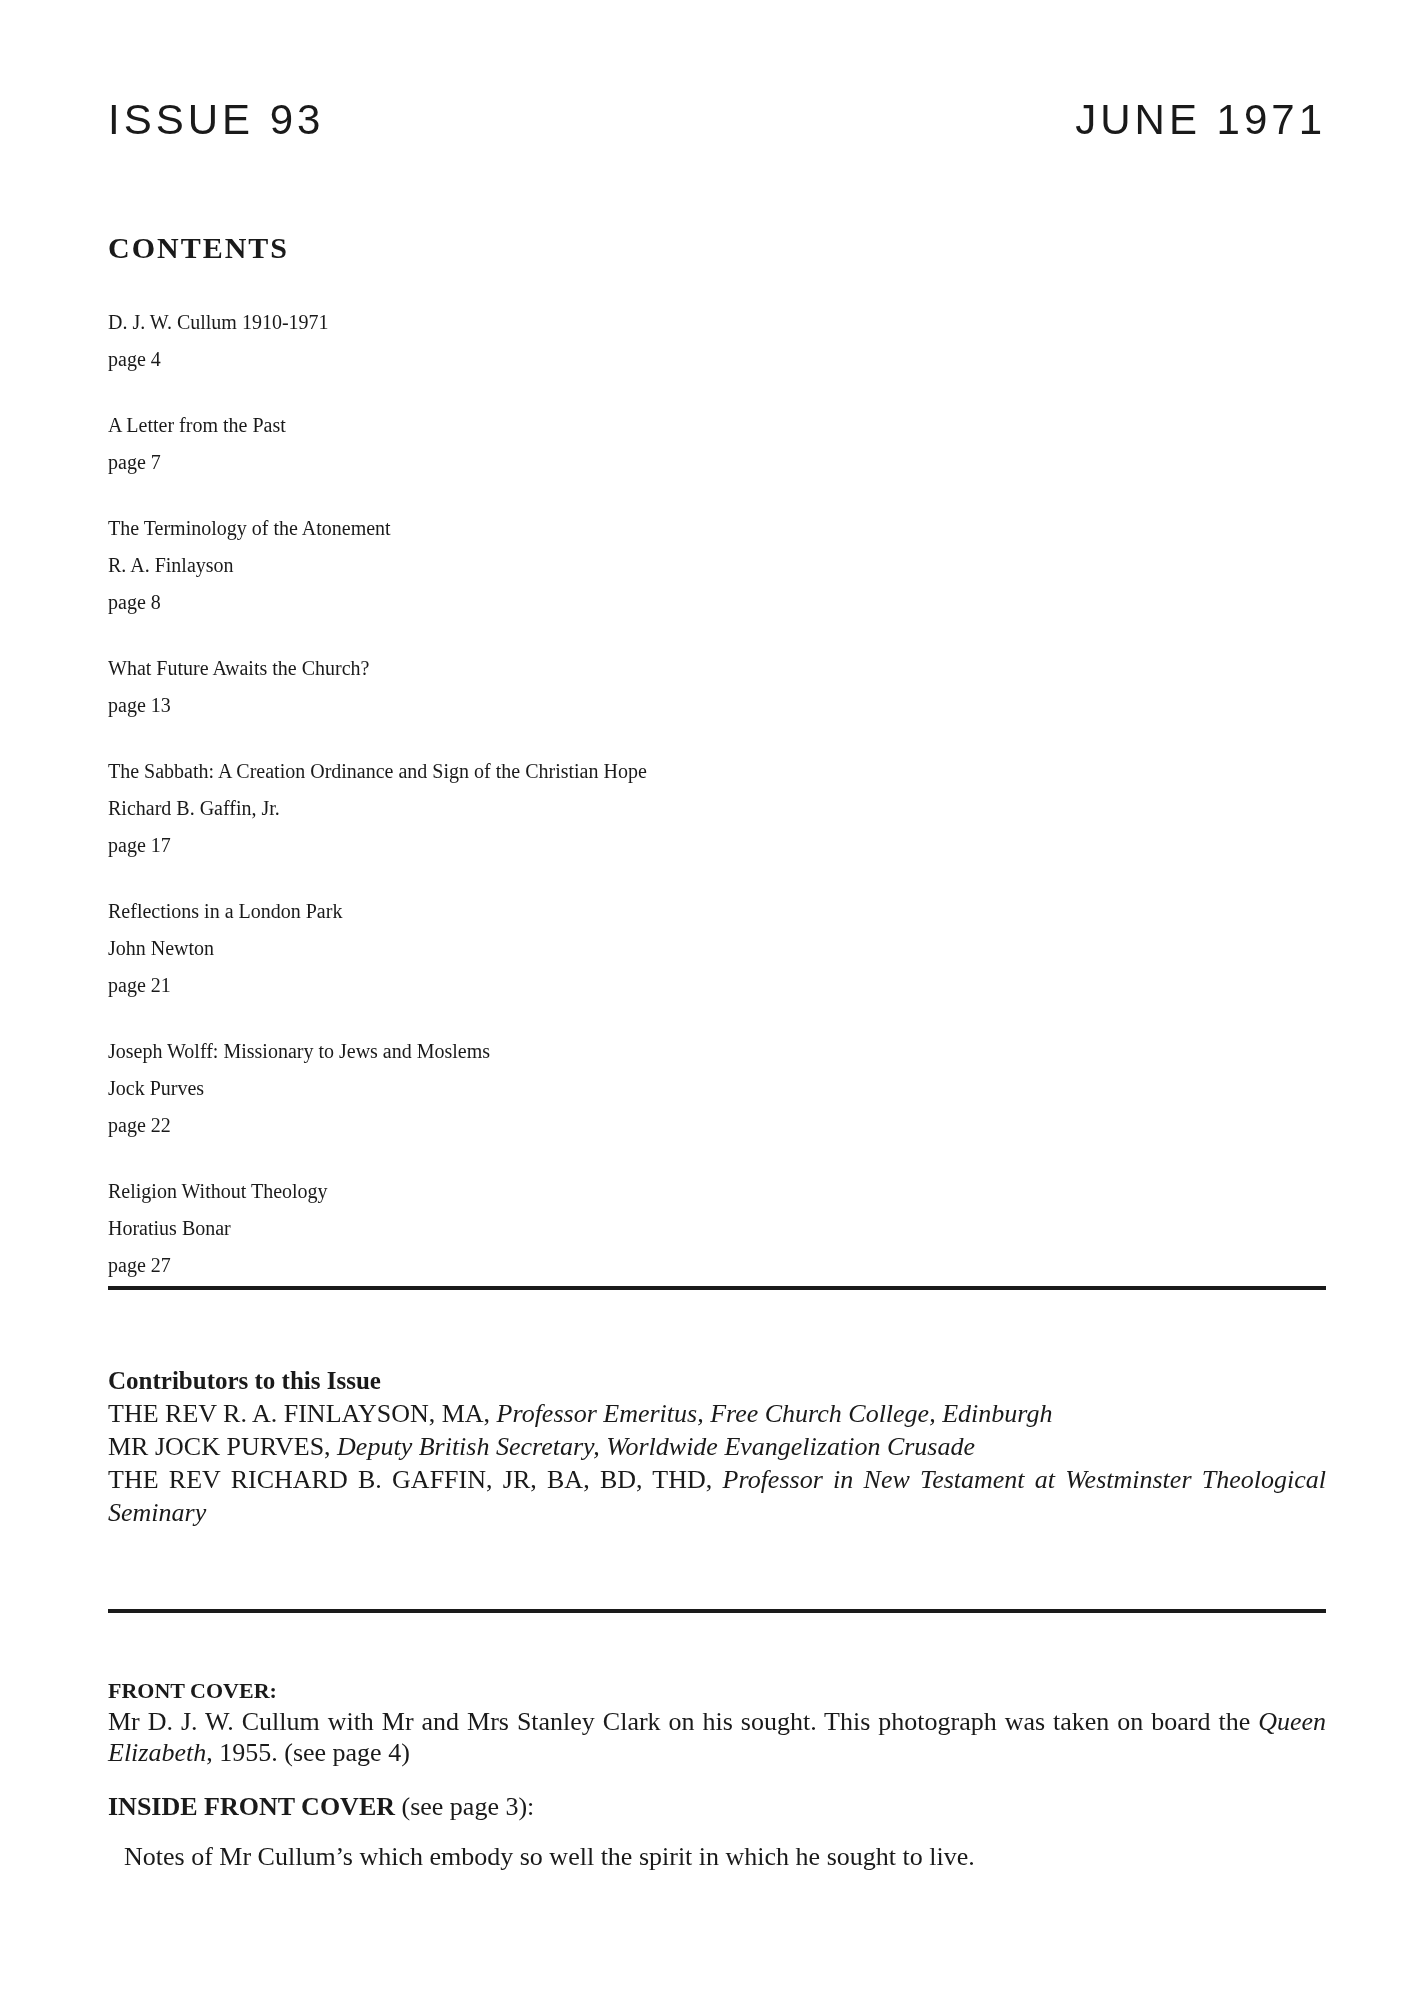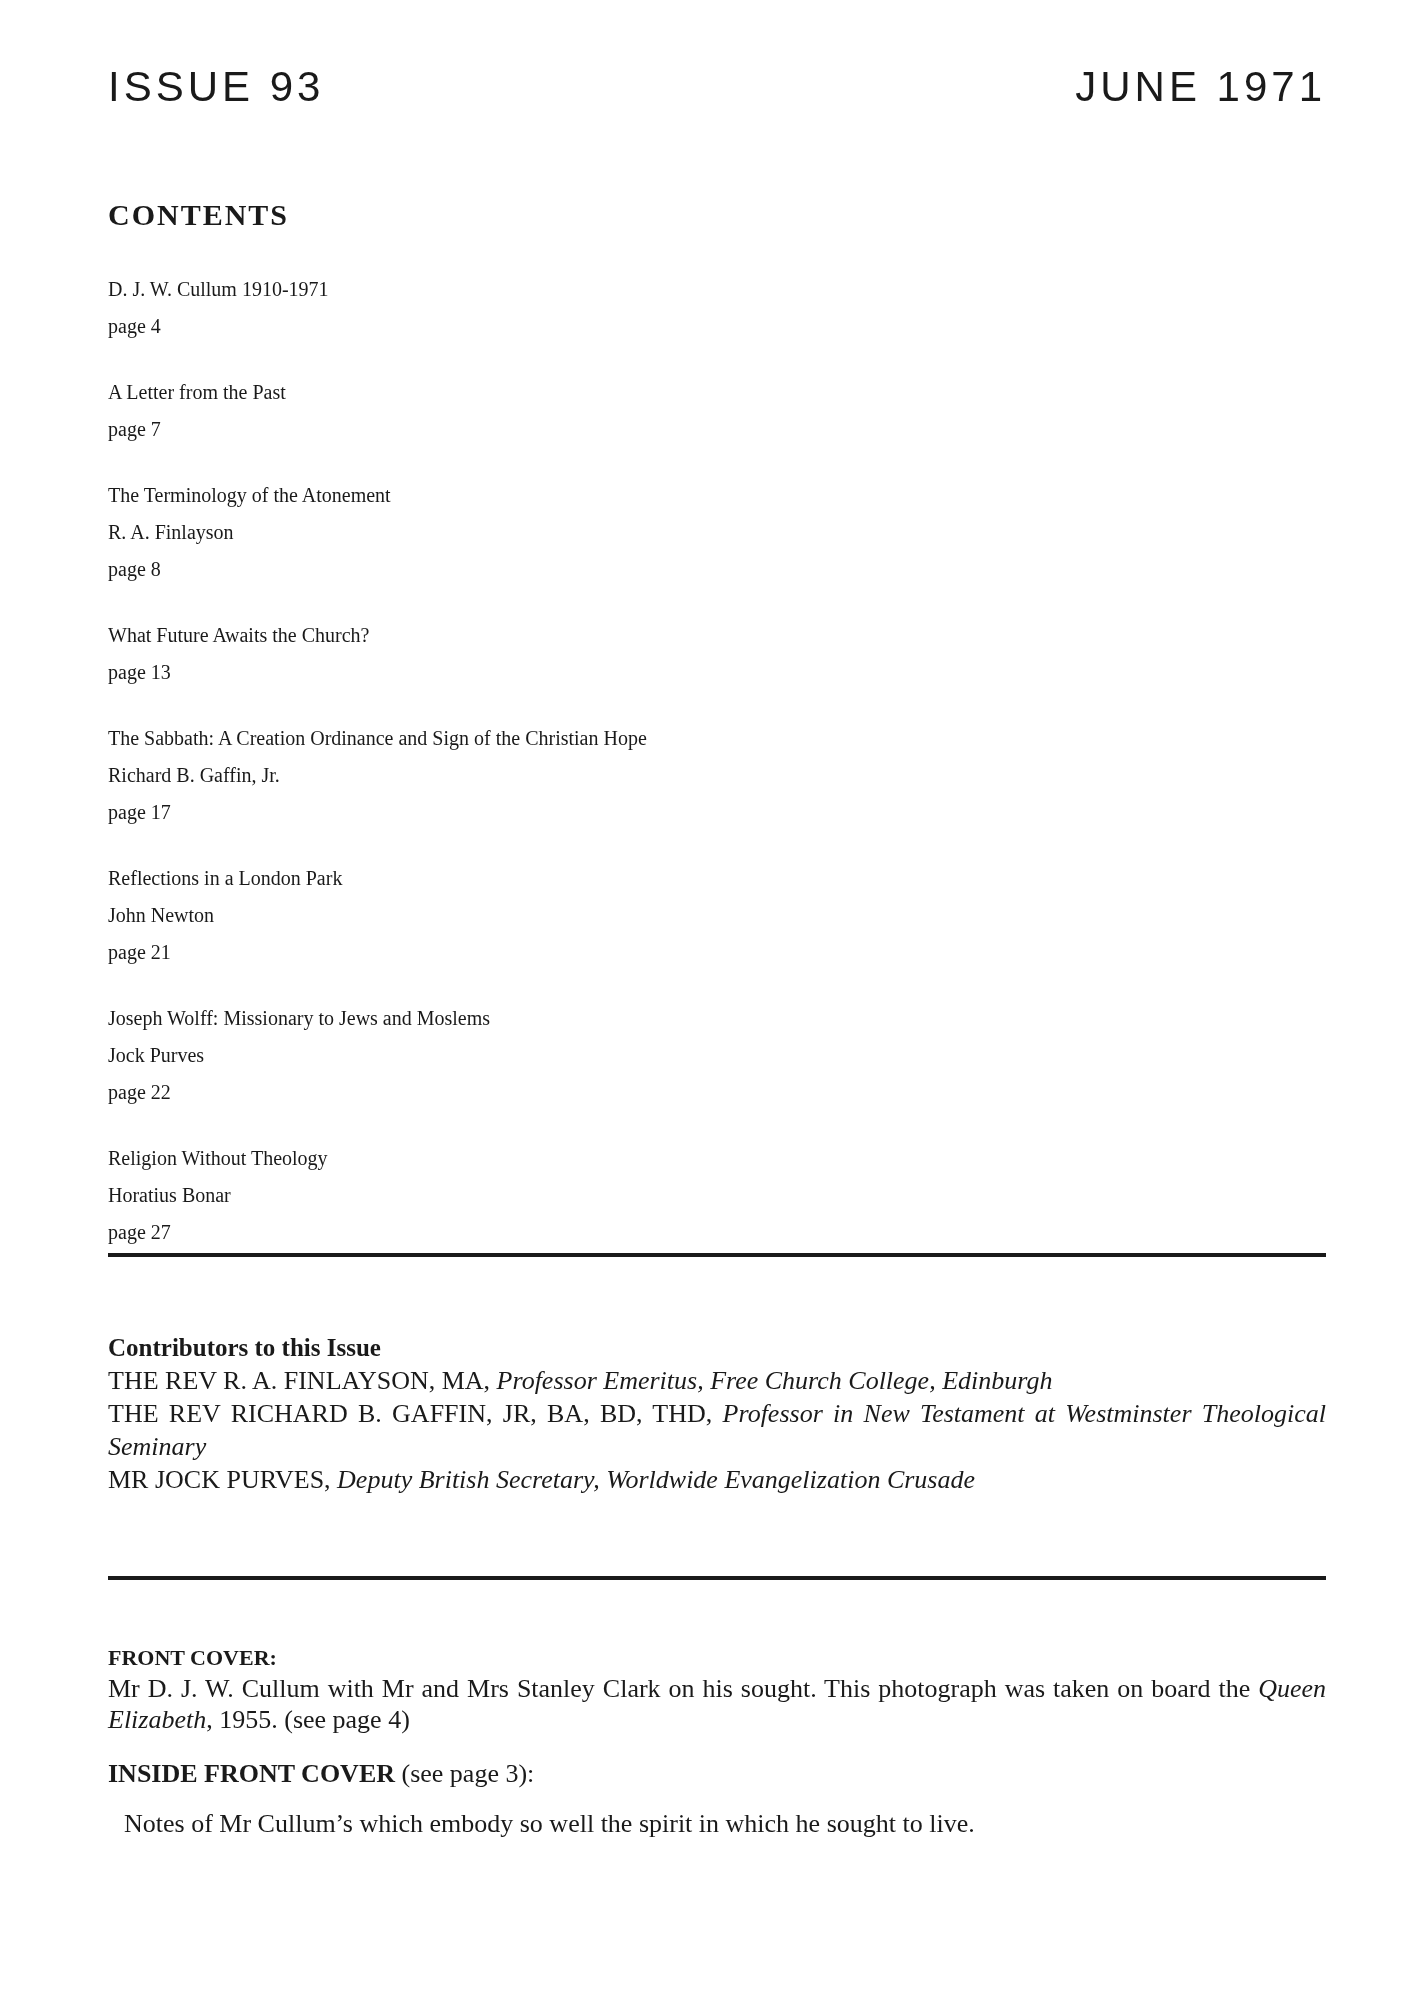--- a/index.html
+++ b/index.html
@@ -11,21 +11,21 @@
     width: 1414px;
     height: 2000px;
     color: #1a1a1a;
     font-family: "Liberation Serif", serif;
     overflow: hidden;
   }
   .page {
     box-sizing: border-box;
     width: 1414px;
     height: 2000px;
-    padding: 63px 88px 40px 108px;
+    padding: 96px 88px 40px 108px;
     background: #ffffff;
   }
   
   .masthead {
     display: flex;
     justify-content: space-between;
     align-items: baseline;
     font-family: "Liberation Sans", sans-serif;
     font-size: 42px;
     line-height: 48px;
@@ -162,22 +162,22 @@
       <div class="toc-page">page 27</div>
     </div>
 
   </div>
 
   <hr class="rule rule-1">
 
   <div class="contributors">
     <p class="contrib-heading">Contributors to this Issue</p>
     <p class="contrib-line"><span>THE REV R. A. FINLAYSON, MA, </span><span class="it">Professor Emeritus, Free Church College, Edinburgh</span></p>
+    <p class="contrib-line"><span>MR JOCK PURVES, </span><span class="it">Deputy British Secretary, Worldwide Evangelization Crusade</span></p>
     <p class="contrib-line"><span>THE REV RICHARD B. GAFFIN, JR, BA, BD, THD, </span><span class="it">Professor in New Testament at Westminster Theological Seminary</span></p>
-    <p class="contrib-line"><span>MR JOCK PURVES, </span><span class="it">Deputy British Secretary, Worldwide Evangelization Crusade</span></p>
   </div>
 
   <hr class="rule rule-2">
 
   <div class="front-cover">
     <p class="cover-heading">FRONT COVER:</p>
     <p class="cover-text"><span>Mr D. J. W. Cullum with Mr and Mrs Stanley Clark on his sought. This photograph was taken on board the </span><span class="it">Queen Elizabeth</span><span>, 1955. (see page 4)</span></p>
   </div>
 
   <div class="inside-cover">

